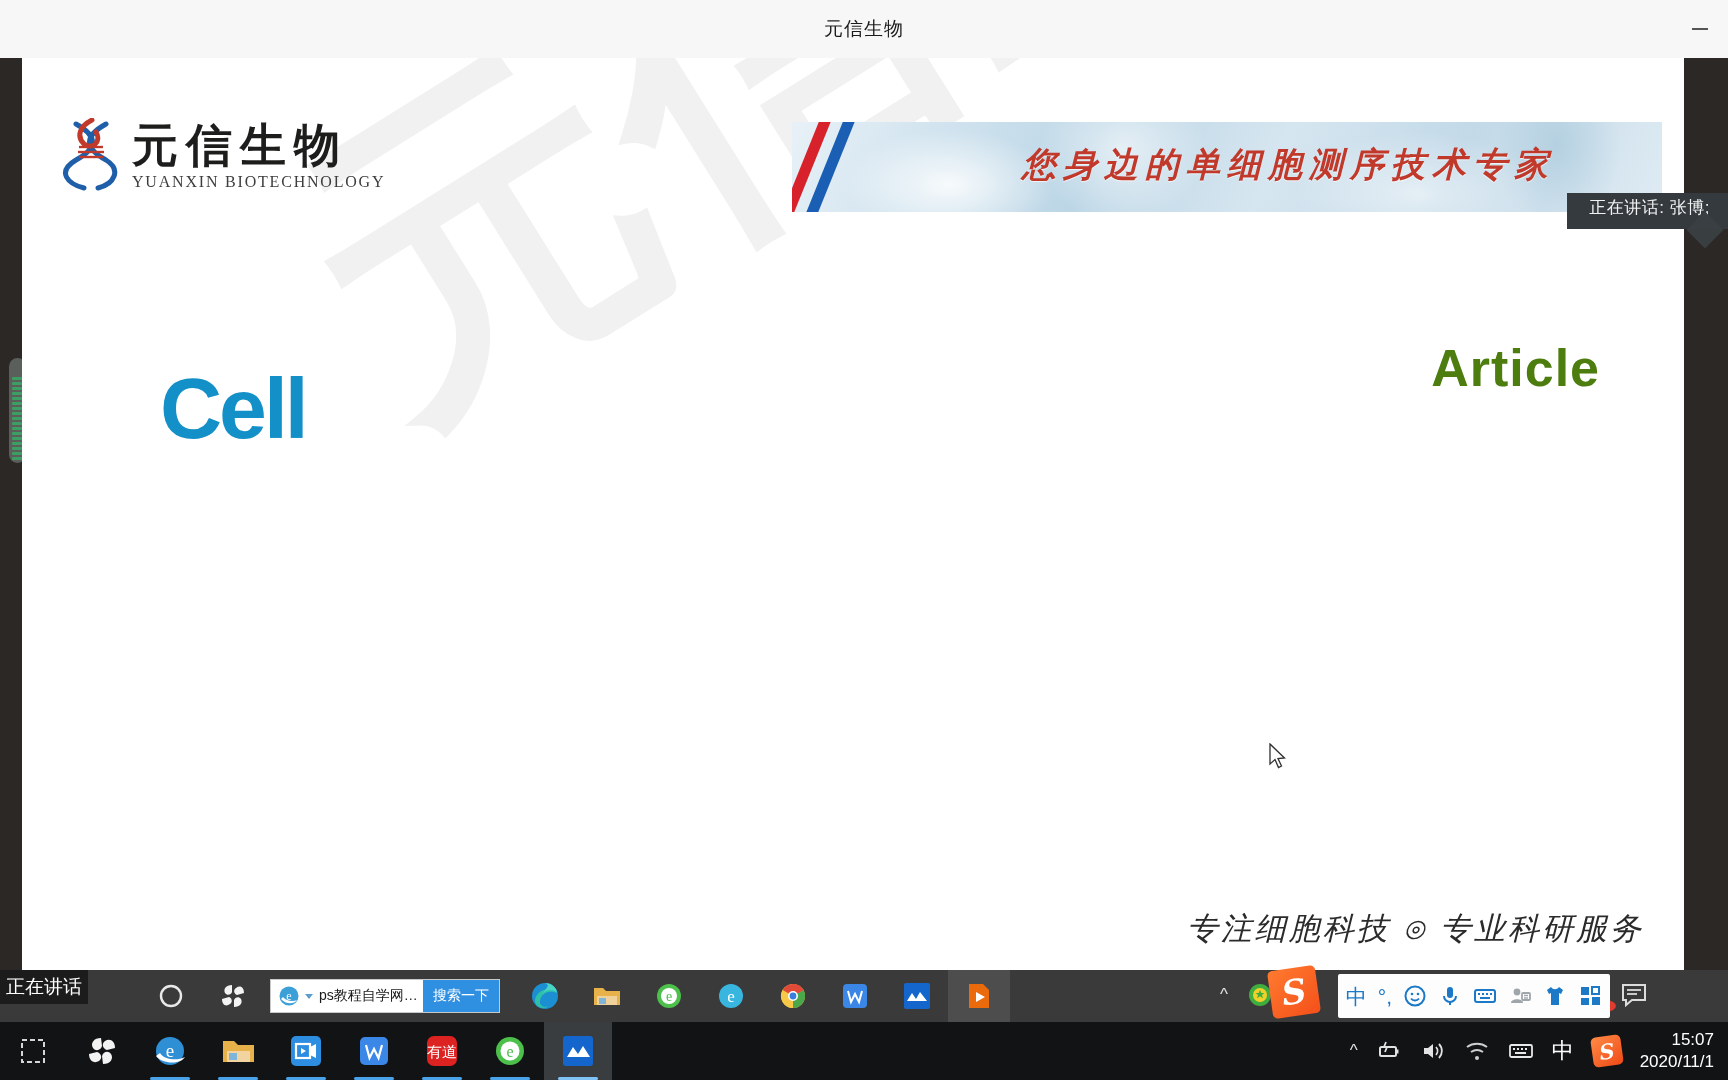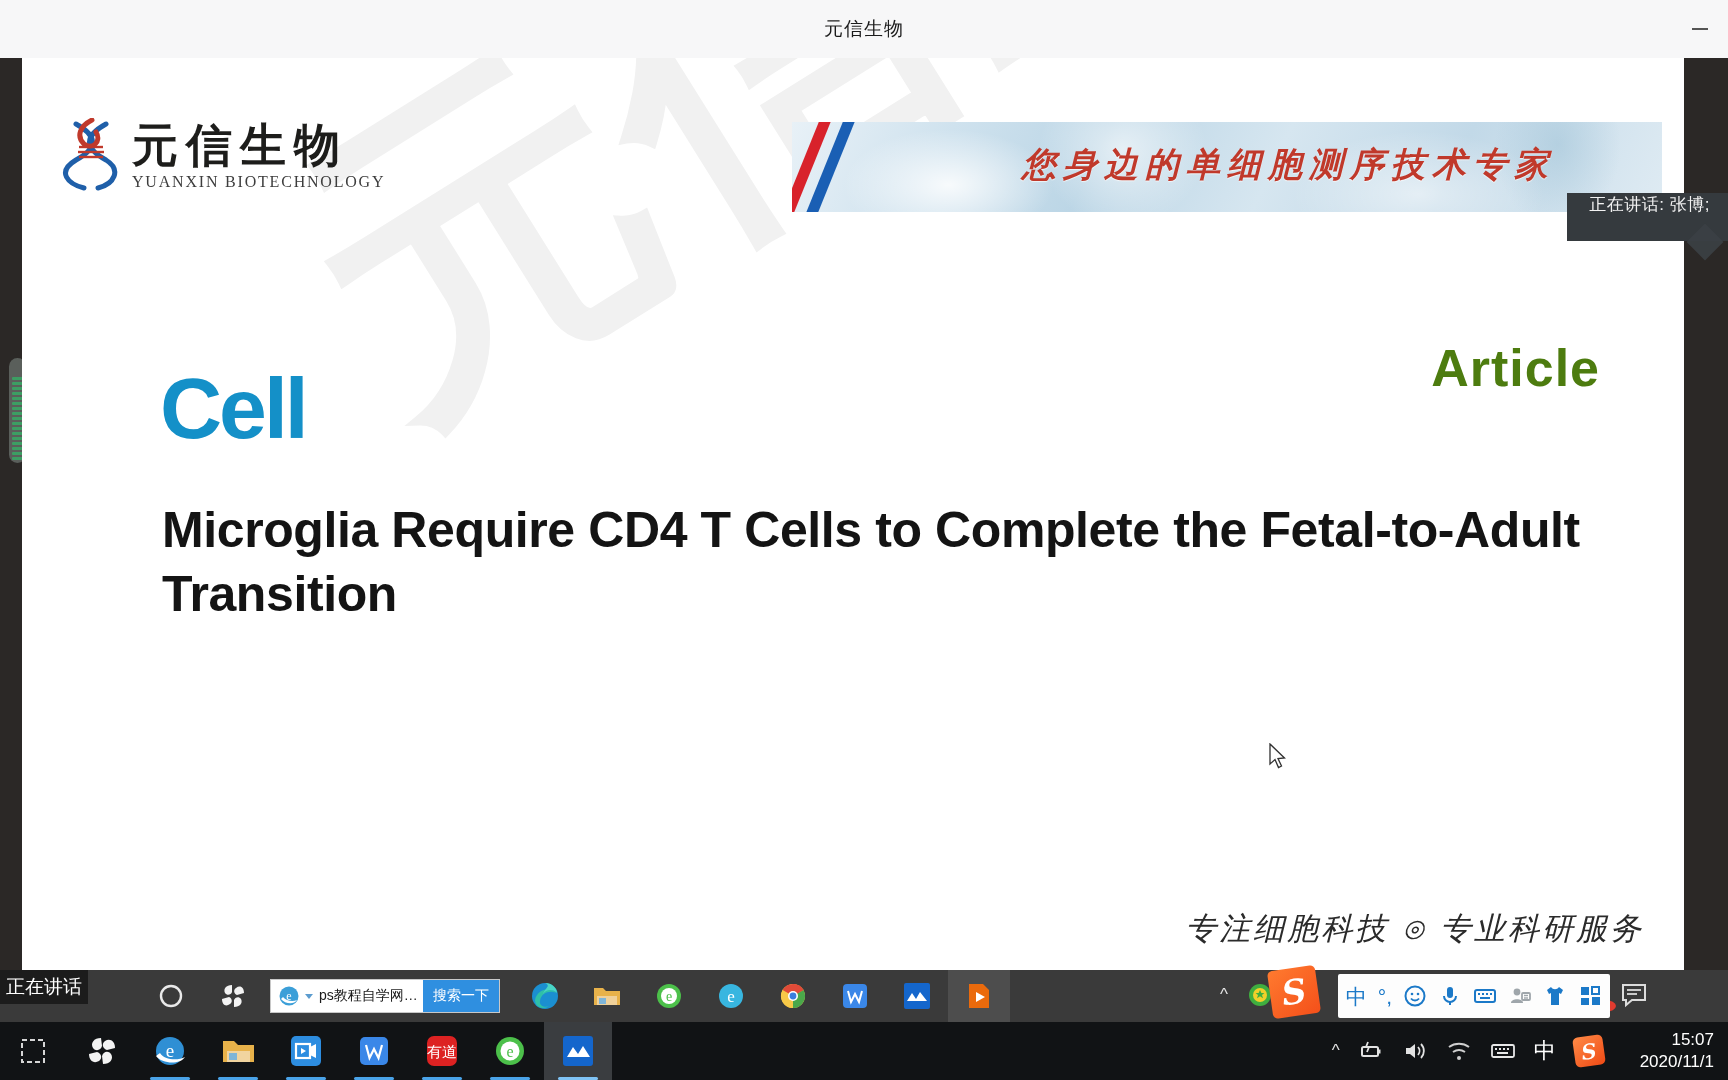--- a/index.html
+++ b/index.html
@@ -130,30 +130,30 @@
   .paper-title {
     position: absolute; left: 140px; top: 440px; width: 1420px;
     font-size: 50px; line-height: 64px; font-weight: 700;
     color: #141414; letter-spacing: -0.4px;
   }
 
   
   .slide-footer {
     position: absolute; right: 40px; bottom: 20px;
     font-size: 31px; color: #2b2b2b; white-space: nowrap;
-    font-family: Liberation Sans, sans-serif;
+    font-family: Liberation Serif, serif;
     font-style: italic; letter-spacing: 3px;
   }
 
   
   .speaker-badge {
     position: absolute; right: 0; top: 135px;
-    height: 48px; padding: 0 18px 10px 22px;
+    height: 36px; padding: 0 18px 10px 22px;
     background: #353a3e; color: #f2f2f2;
-    display: flex; align-items: flex-start;
+    display: flex; align-items: flex-end;
     font-size: 17px; letter-spacing: .5px;
     z-index: 30;
   }
   .speaker-badge::after {
     content: ""; position: absolute; right: 10px; bottom: -14px;
     width: 26px; height: 26px; background: #3b4045;
     transform: rotate(45deg); opacity: .9;
   }
 
   
@@ -245,21 +245,21 @@
   .win-slot.active::after { background: #7fc3f5; }
   .win-icon { width: 38px; height: 38px; display: block; }
 
   .win-tray {
     position: absolute; right: 0; bottom: 0; height: 58px;
     display: flex; align-items: center; gap: 18px; padding-right: 10px;
   }
   .win-tray-glyph { width: 26px; height: 26px; display: block; }
   .win-clock {
     display: flex; flex-direction: column; align-items: flex-end;
-    color: #ffffff; font-size: 17px; line-height: 22px; margin-left: 18px; padding-right: 4px;
+    color: #ffffff; font-size: 17px; line-height: 22px; margin-left: 0; padding-right: 4px;
   }
   .ime-cn { color: #fff; font-size: 22px; line-height: 1; }
   .sogou-small {
     width: 30px; height: 30px; background: linear-gradient(145deg,#ff8a46,#ef4a15);
     border-radius: 5px; display: flex; align-items: center; justify-content: center;
     color: #fff; font-weight: 700; font-size: 21px; transform: rotate(-8deg);
     font-family: "DejaVu Serif", "Liberation Serif", serif; font-style: italic;
   }
 </style>
 </head>
@@ -323,21 +323,20 @@
         <div class="banner-blobs"></div>
         <div class="banner-stripe red"></div>
         <div class="banner-stripe blue"></div>
         <div class="banner-text">您身边的单细胞测序技术专家</div>
       </div>
 
       <div class="cell-logo" style="color: rgb(20, 144, 200); margin-top: 22px;">Cell</div>
 
       <div class="article-label" style="color: #4d7c0f;">Article</div>
 
-      <div class="paper-title">Microglia Require CD4 T Cells to Complete the Fetal-to-Adult Transition</div>
 
       <div class="slide-footer">专注细胞科技 ⊙ 专业科研服务</div>
     </div>
 
     <div class="speaker-badge">
       <span>正在讲话: 张博;</span>
     </div>
 
     <svg class="cursor" viewBox="0 0 20 28">
       <path d="M2 1 L2 21 L7 16.5 L10.5 24.5 L13.5 23 L10 15.5 L16.5 15 Z" fill="#fdfdfd" stroke="#303030" stroke-width="1.3"></path>

